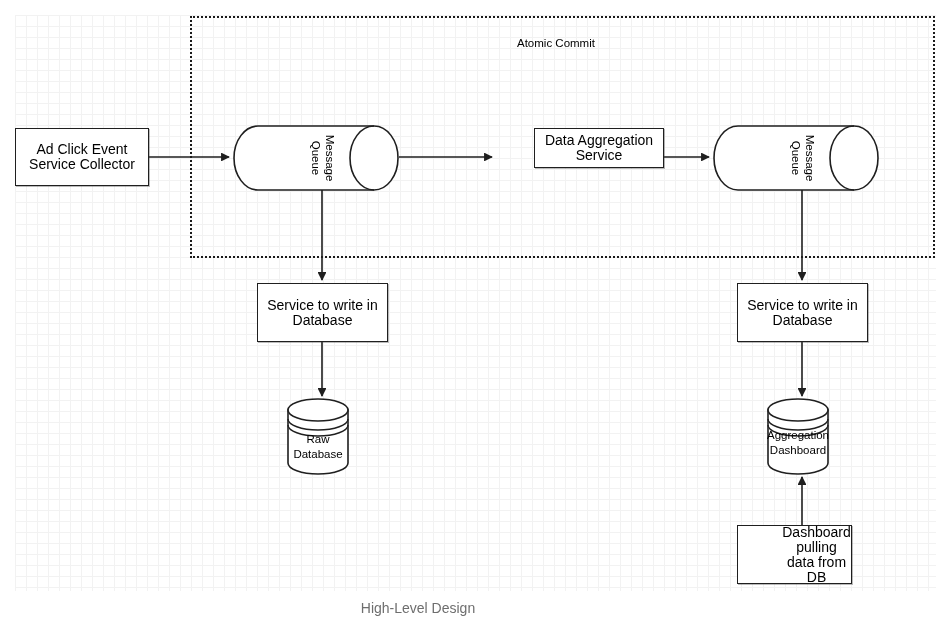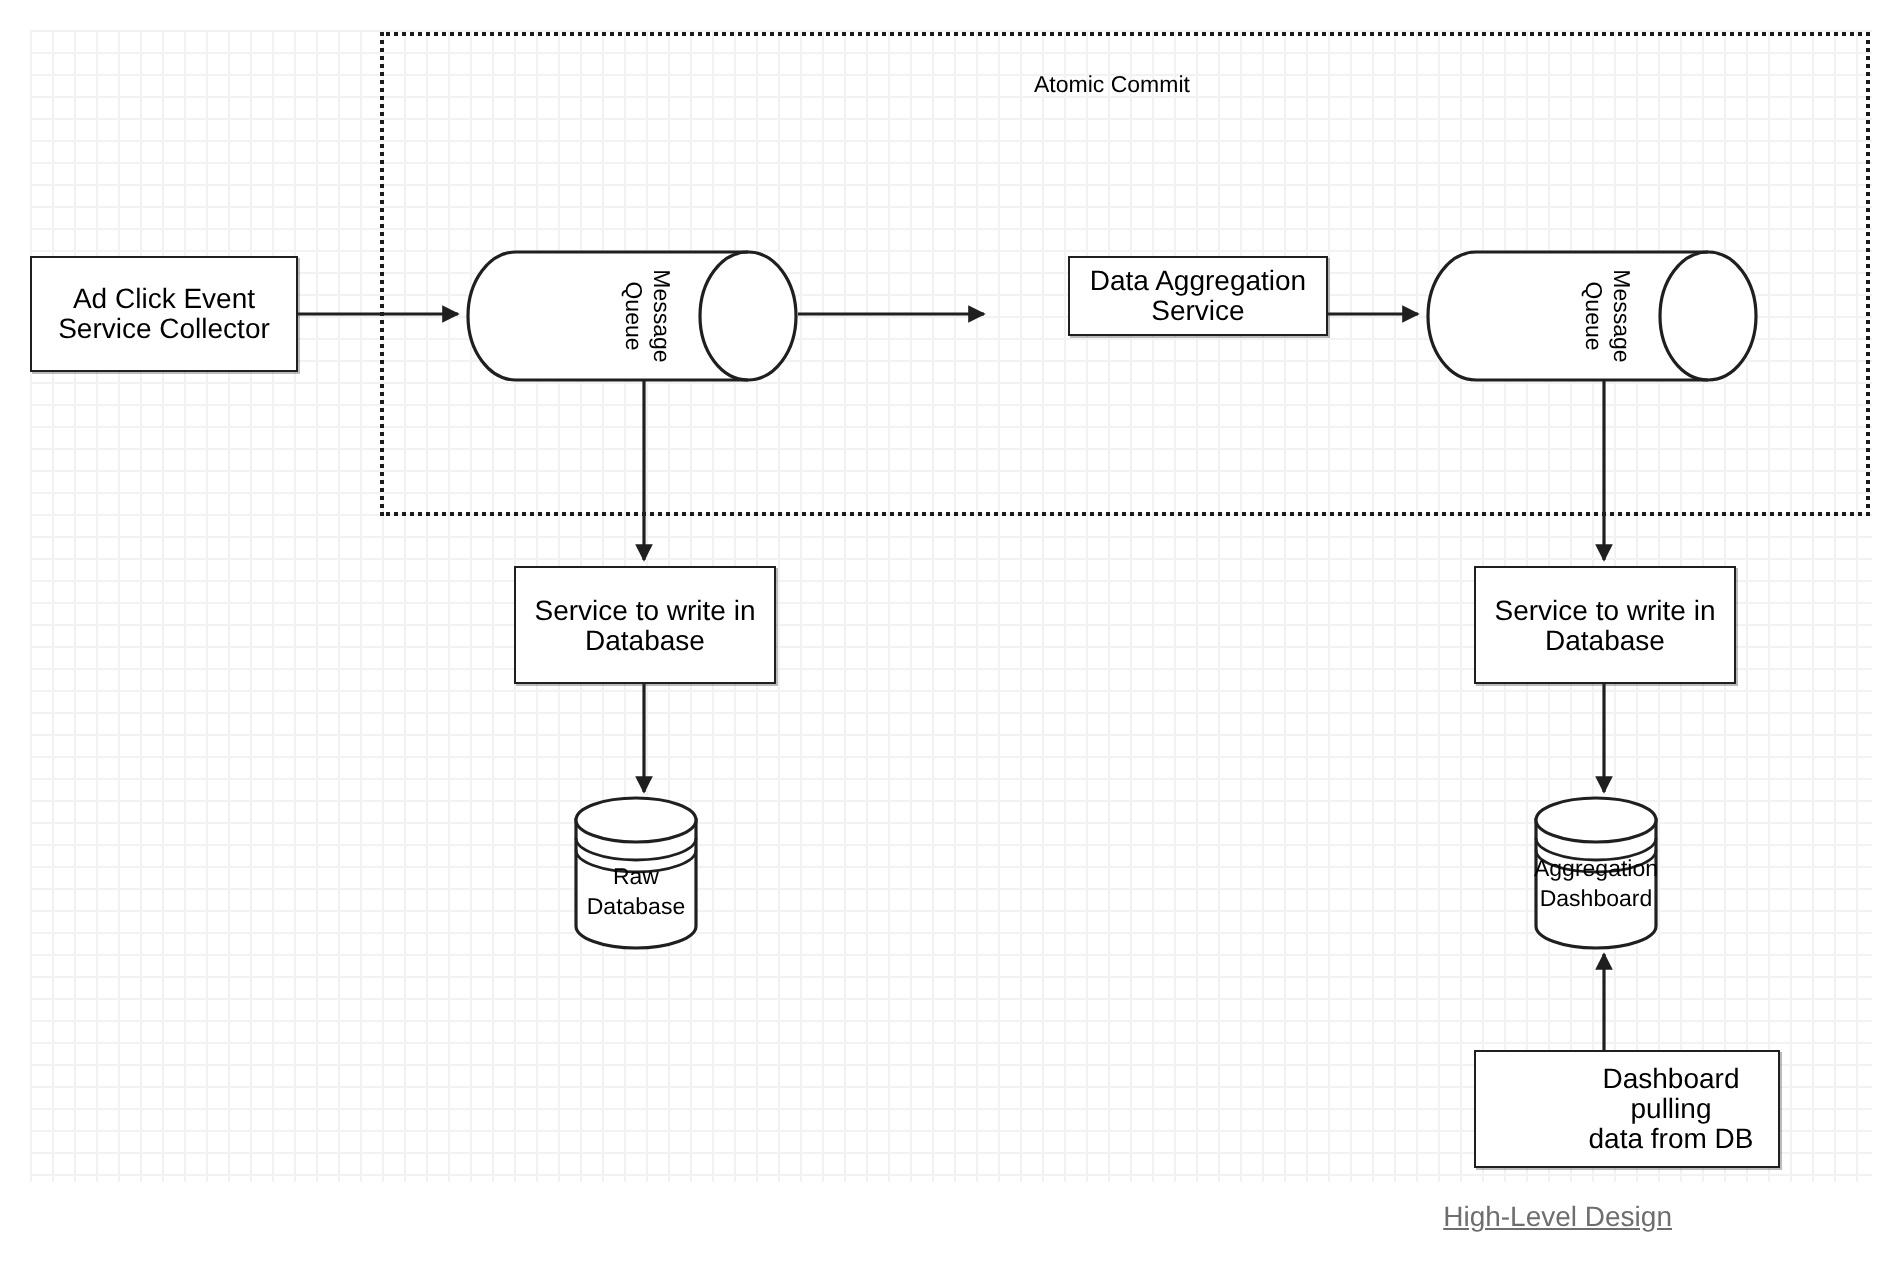--- a/index.html
+++ b/index.html
@@ -70,24 +70,23 @@
     line-height: 15px;
     color: #000000;
     white-space: nowrap;
   }
   
   #caption {
     position: absolute;
     left: 0;
     top: 600px;
     width: 836px;
-    text-align: right;
+    text-align: center;
     font-size: 14px;
     color: #6e6e6e;
-    text-decoration: underline;
   }
   
   #overlay {
     position: absolute;
     left: 0; top: 0;
     width: 951px;
     height: 633px;
     pointer-events: none;
   }
   
@@ -188,21 +187,21 @@
   <div class="box" style="left:257px; top:283px; width:131px; height:59px;">
     <span class="label">Service to write in
 Database</span>
   </div>
 
   <div class="box" style="left:737px; top:283px; width:131px; height:59px;">
     <span class="label">Service to write in
 Database</span>
   </div>
 
-  <div class="box" style="left:737px; top:525px; width:153px; height:59px;padding-left:44px;">
+  <div class="box" style="left:737px; top:525px; width:115px; height:59px;padding-left:44px;">
     <span class="label">Dashboard pulling
 data from DB</span>
   </div>
 
   <div class="queue-text" style="left:288px; top:144px; width:70px;">Message
 Queue</div>
 
   <div class="queue-text" style="left:768px; top:144px; width:70px;">Message
 Queue</div>
 

